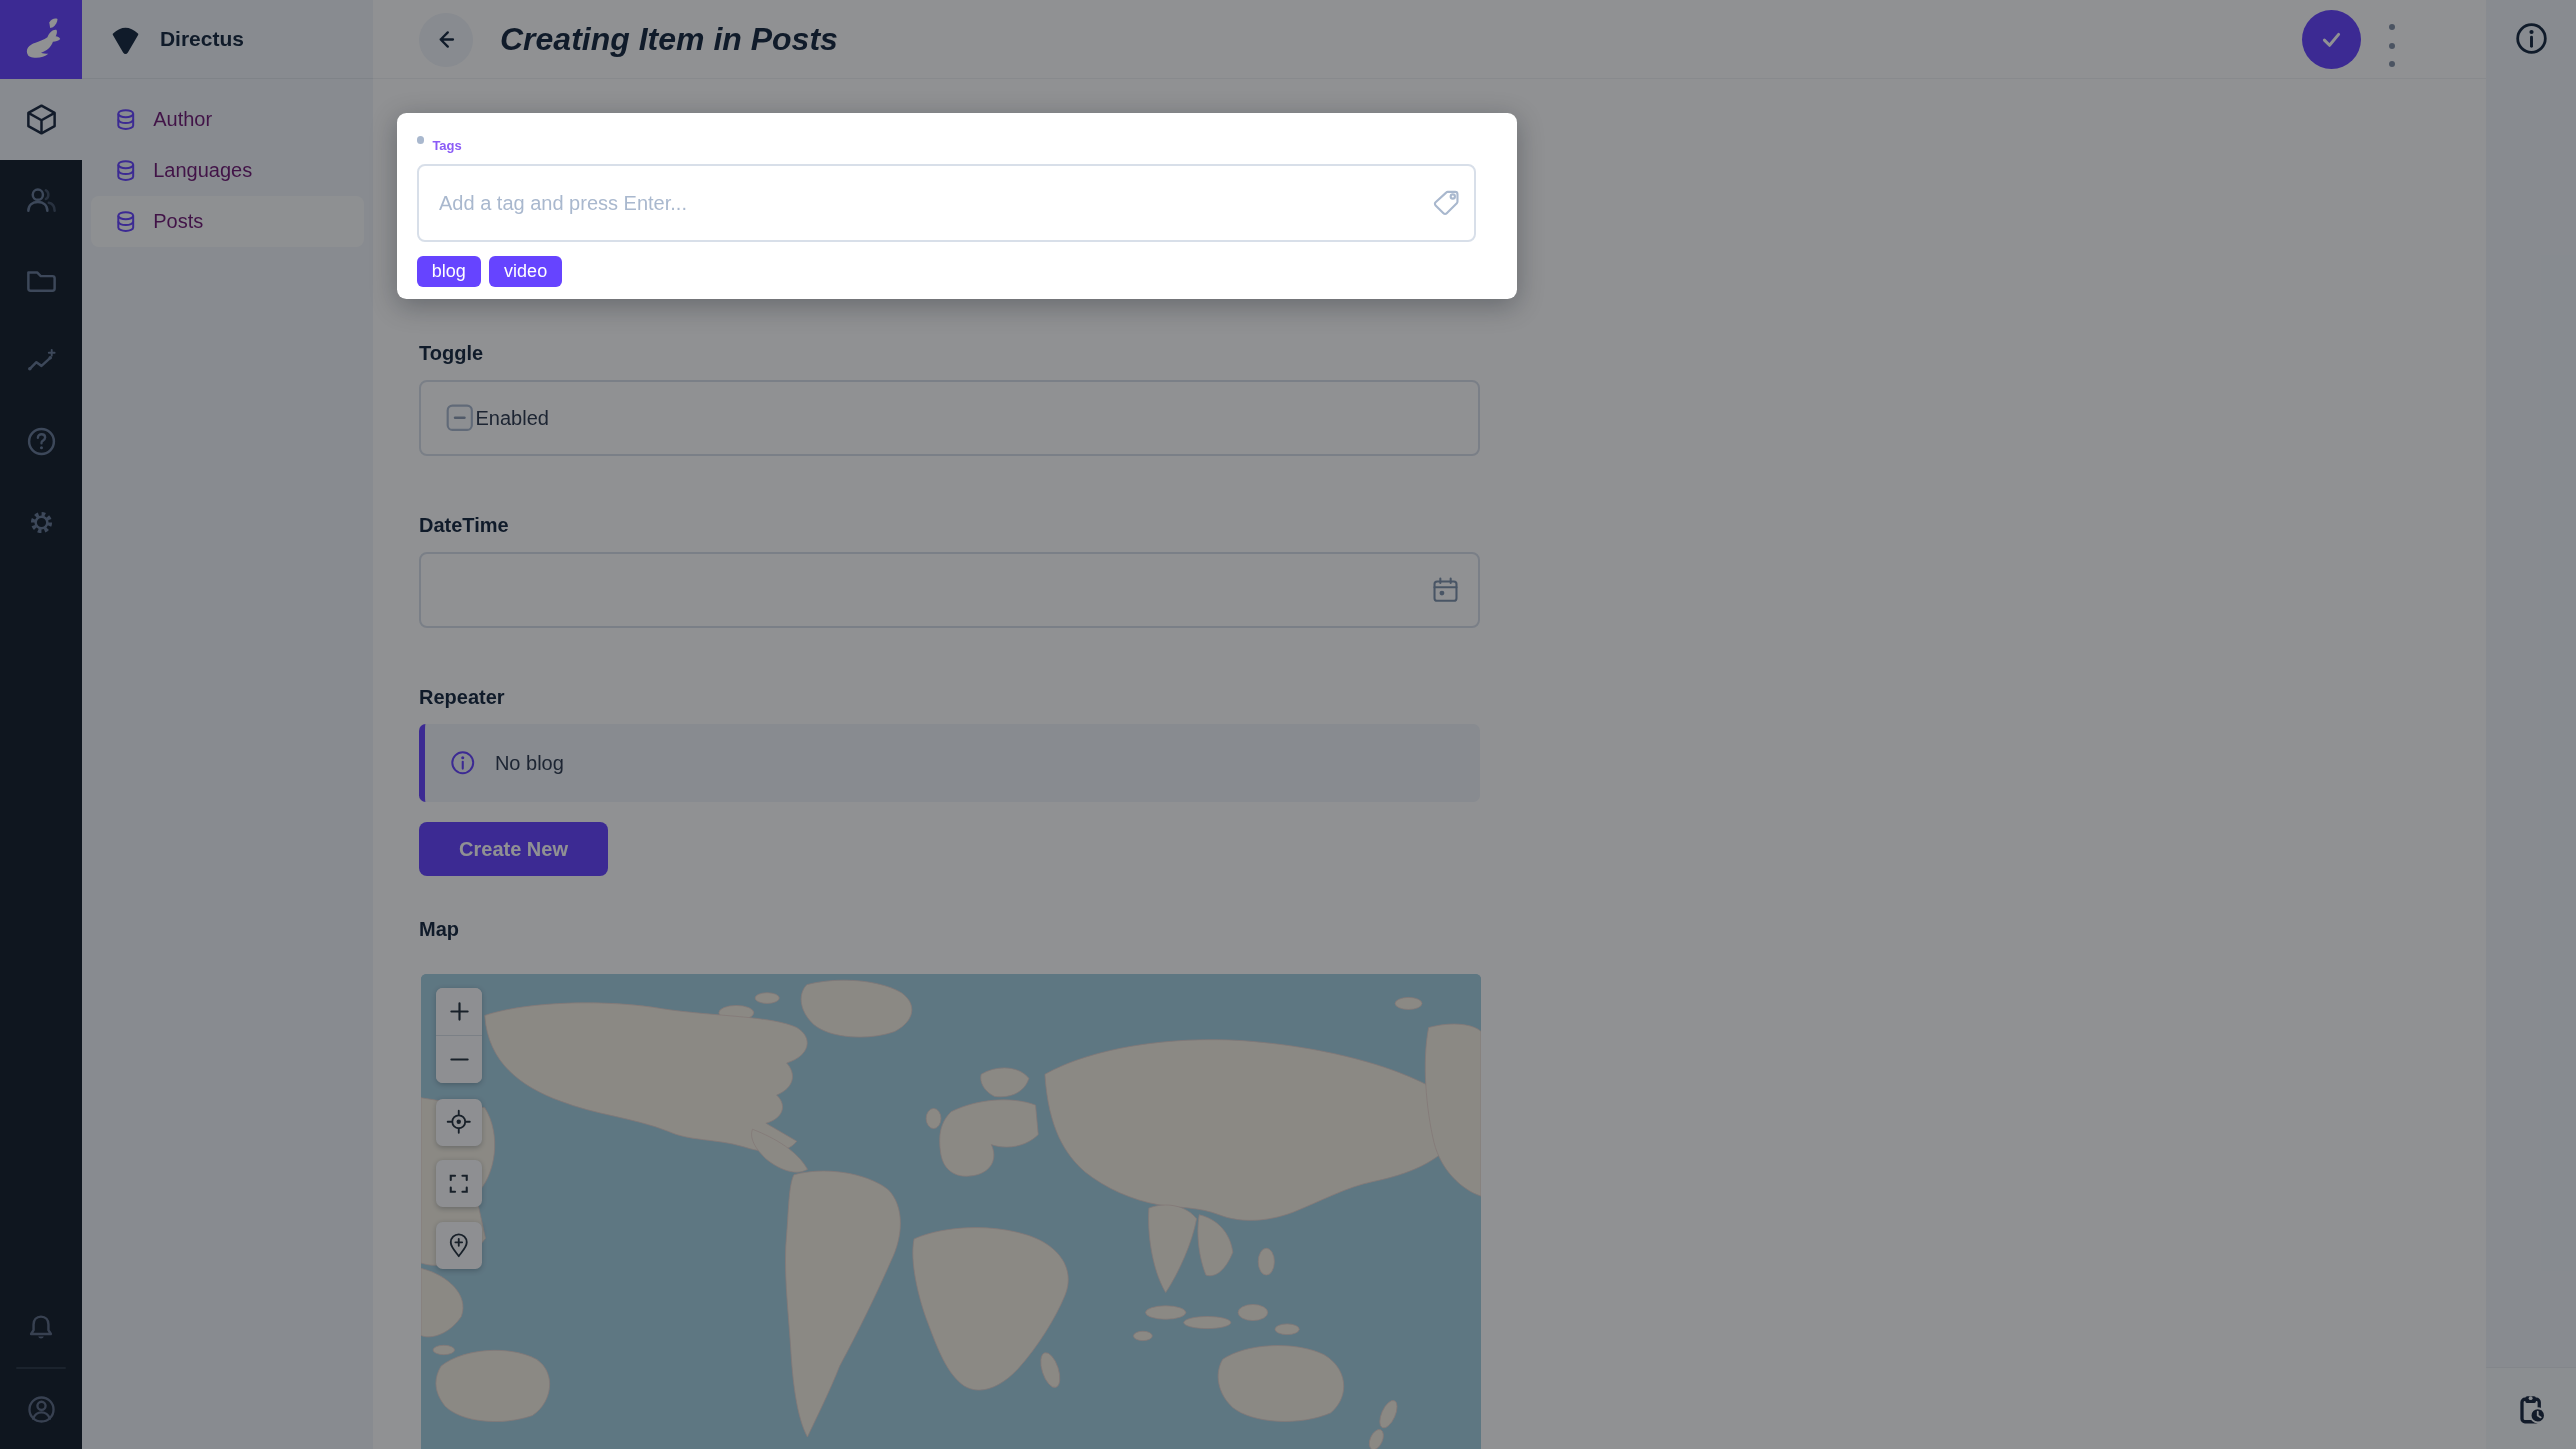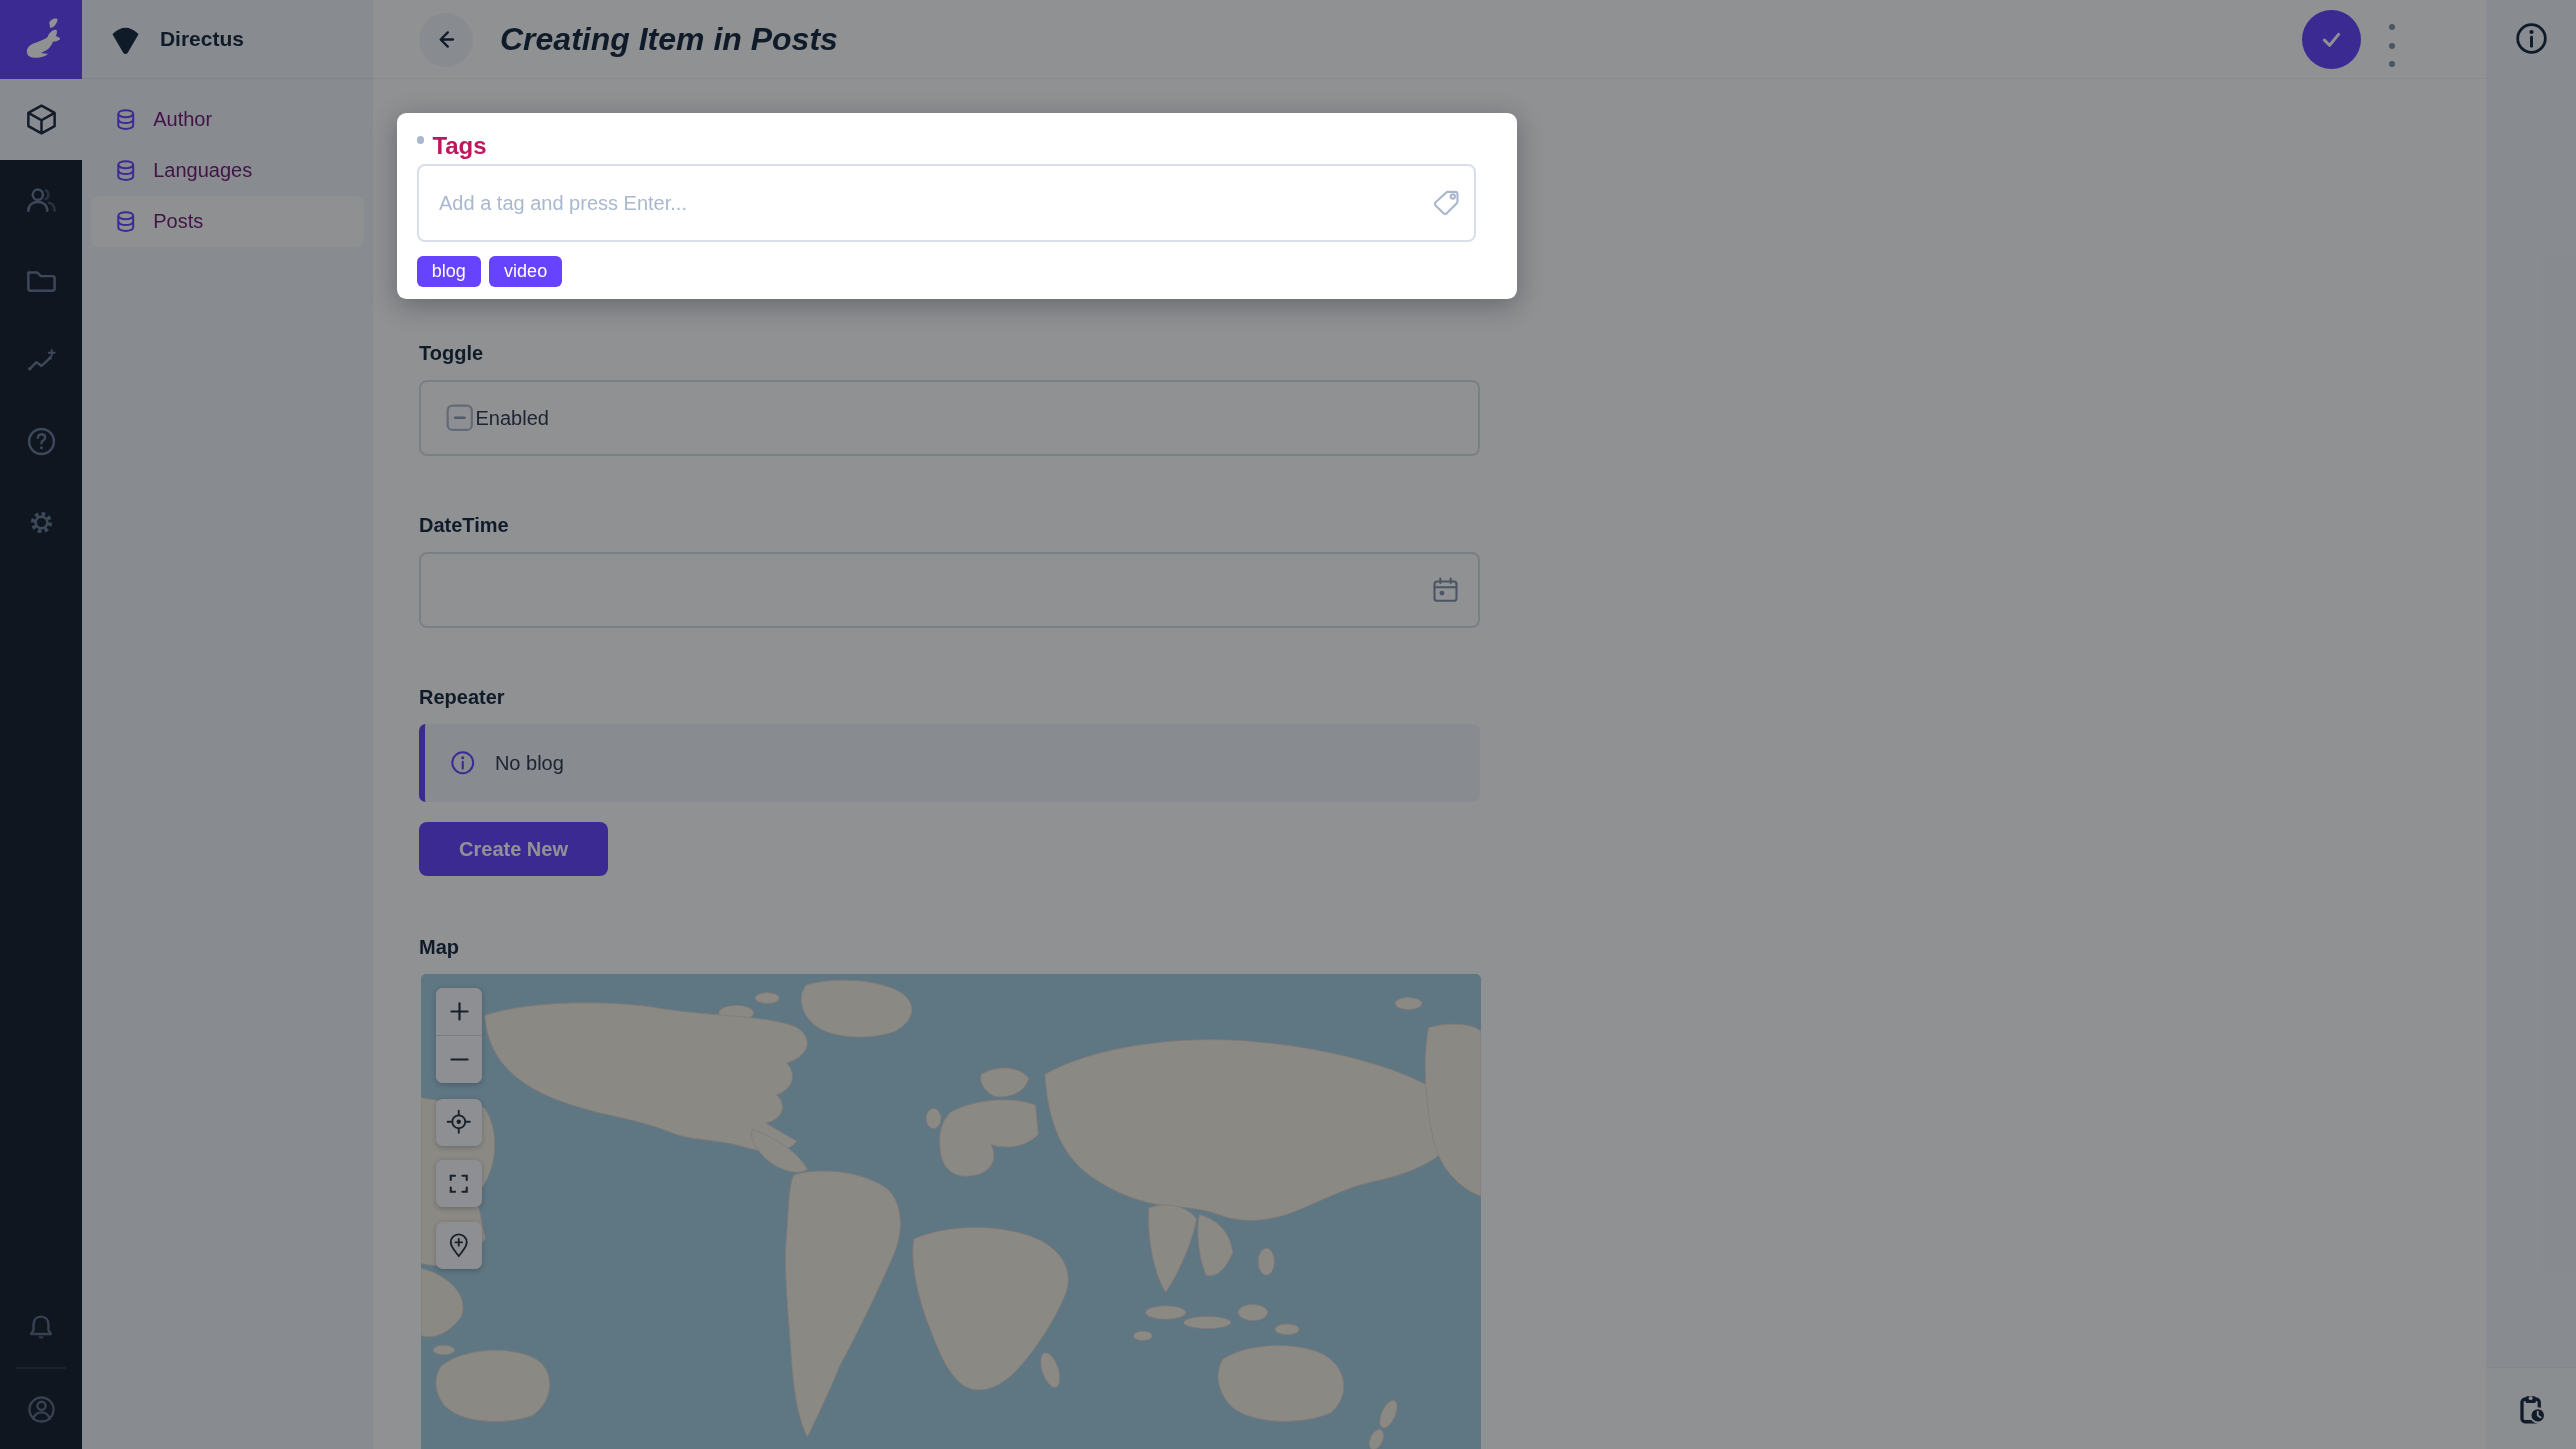--- a/index.html
+++ b/index.html
@@ -68,21 +68,21 @@
   .zoom-group .map-btn { box-shadow:none; border-radius:0; }
   .zoom-group .sep { height:1.3px; background:#D9E0E8; }
   .map-btn + .map-btn, .single-gap { margin-top:14.8px; }
 
   
   .dim-overlay { position:absolute; inset:0; background:rgba(8,11,16,0.45); z-index:40; }
   .tags-card { position:absolute; left:397px; top:113px; width:1120px; height:186px; background:#fff;
     border-radius:9.4px; box-shadow:0 6.7px 27px rgba(10,15,25,0.30); z-index:50; padding:13.4px 20px; }
   .tags-label-row { display:flex; align-items:center; gap:8px; height:27px; }
   .edit-dot { width:7.4px; height:7.4px; border-radius:50%; background:#A9B8CE; }
-  .tags-label { font-size:24px; font-weight:700; color:#be185d;margin-top:12px; }
+  .tags-label { font-size:13px; font-weight:700; color:#8b5cf6;margin-top:12px; }
   .tags-input-wrap { position:relative; margin-top:10.7px; width:1059px; height:78px; }
   .tags-input { width:100%; height:100%; border:2px solid #D8DFE9; border-radius:8px; padding:0 60px 0 20px;
     font-size:20px; color:#172940; font-family:"Liberation Sans",sans-serif; outline:none; background:#fff; }
   .tags-input::placeholder { color:#A9B8CE; opacity:1; }
   .tag-glyph { position:absolute; right:16px; top:50%; transform:translateY(-50%); }
   .chips { display:flex; gap:8.7px; margin-top:14px; }
   .chip { height:31px; padding:0 14.8px; background:#6644FF; color:#fff; border-radius:6px;
     font-size:18px; font-weight:500; display:flex; align-items:center; }
 
   svg { display:block; }
@@ -256,21 +256,21 @@
     <div class="notice">
       <svg width="29.5" height="29.5" viewBox="0 0 48 48" fill="none">
         <circle cx="24" cy="24" r="17" stroke="#6644FF" stroke-width="3.2"></circle>
         <circle cx="24" cy="16" r="2.5" fill="#6644FF"></circle>
         <path d="M24,22.5 v11" stroke="#6644FF" stroke-width="3.4" stroke-linecap="round"></path>
       </svg>
       <span class="value-text">No blog</span>
     </div>
     <button class="create-btn">Create New</button>
 
-    <div class="field-label" style="top:857px">Map</div>
+    <div class="field-label" style="top:839px">Map</div>
     <div class="map-box">
       <svg width="1060" height="475" viewBox="0 0 1580 710" preserveAspectRatio="none">
         <rect width="1580" height="710" fill="#A5CFE0"></rect>
         <g fill="#F6F1E4" stroke="#E7D2CC" stroke-width="1.2">
 
           <path d="M0,185 L95,200 C120,240 112,300 82,330 L96,395 C72,430 30,442 0,432 Z"></path>
           <path d="M0,440 C40,450 72,480 60,512 C40,542 10,546 0,540 Z"></path>
           <ellipse cx="34" cy="562" rx="16" ry="7"></ellipse>
             <ellipse cx="76" cy="584" rx="20" ry="7"></ellipse>
             <ellipse cx="120" cy="572" rx="13" ry="6"></ellipse>

